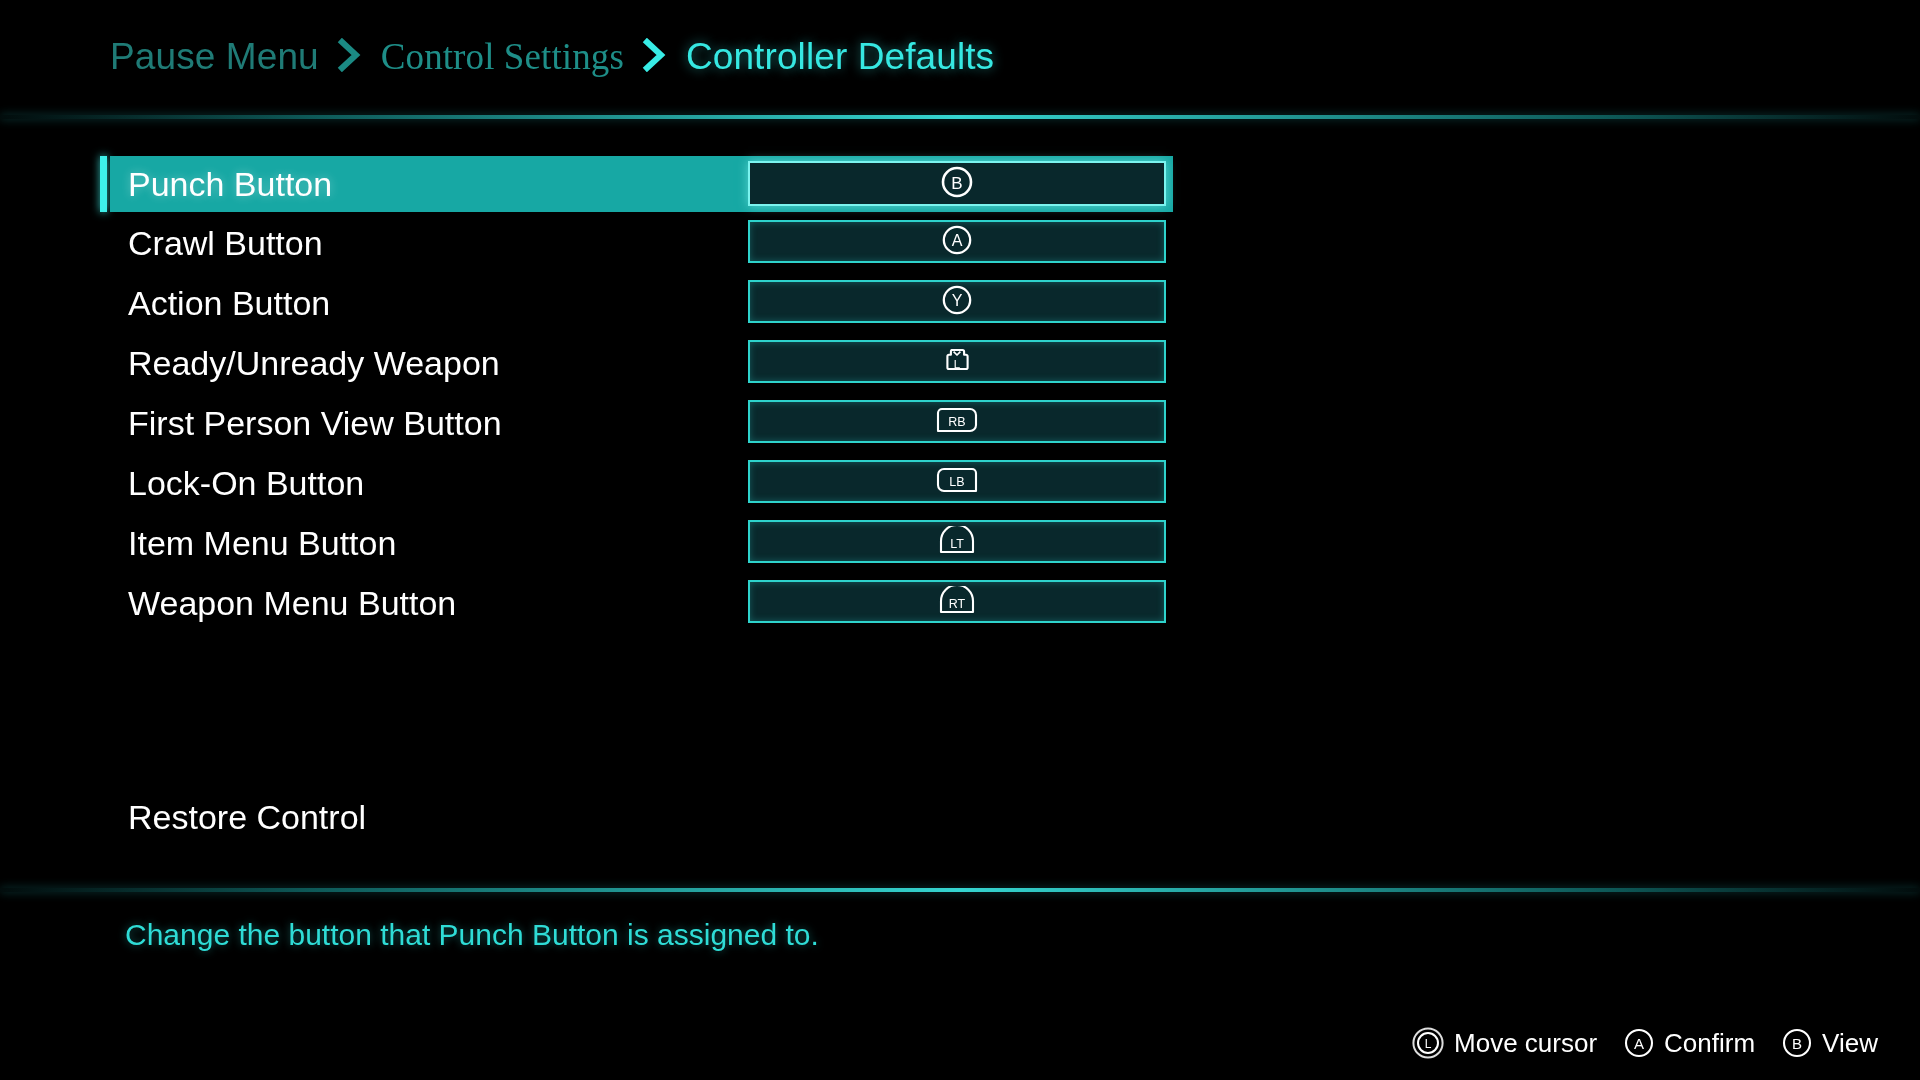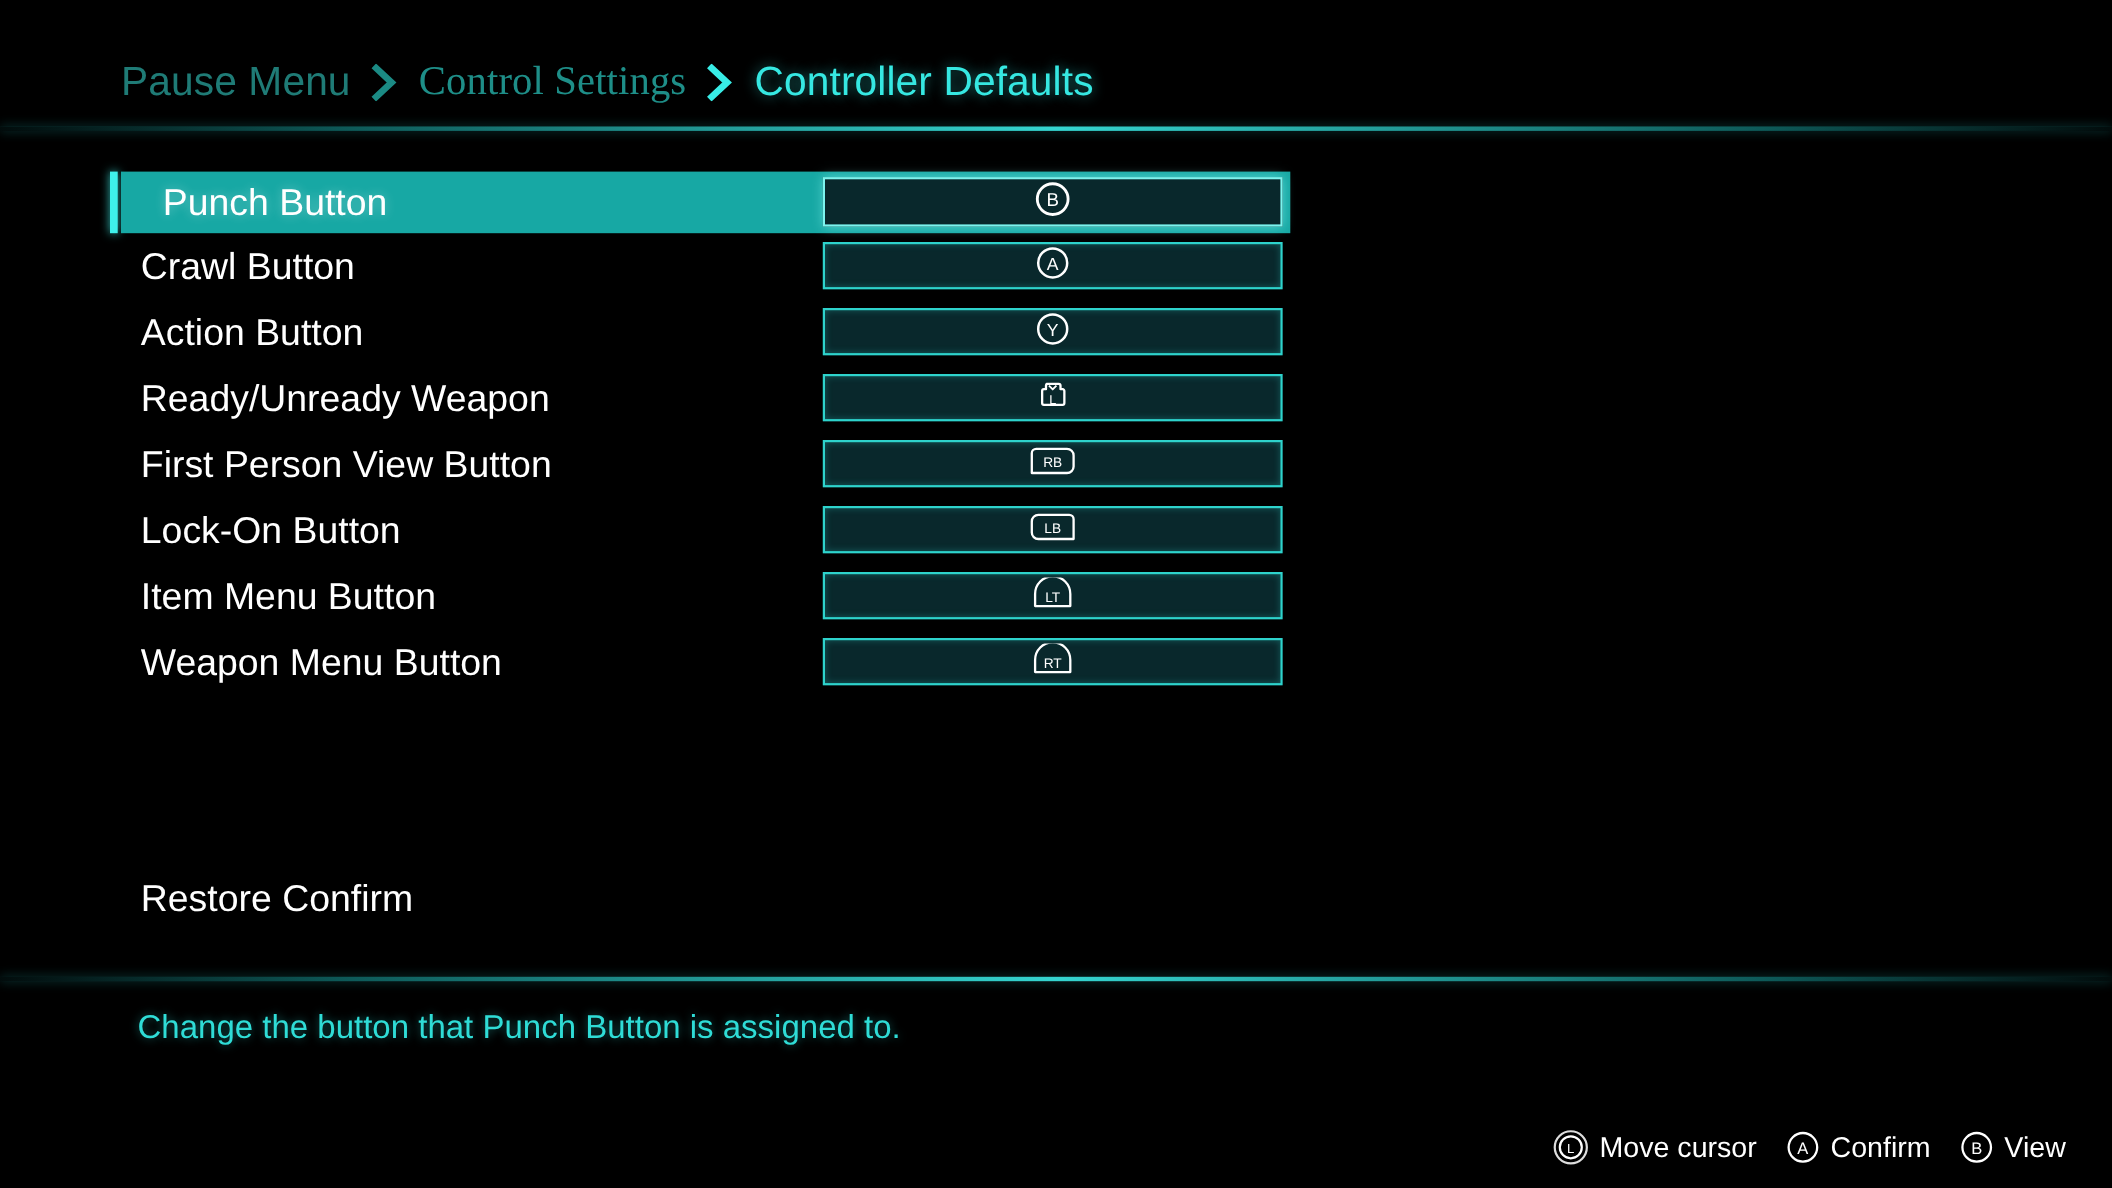--- a/index.html
+++ b/index.html
@@ -6,21 +6,21 @@
   html,body{ background:#000; }
   body{
     width:1920px; height:1080px; position:relative; overflow:hidden;
     font-family:"Liberation Sans", sans-serif; color:#fff;
     -webkit-font-smoothing:antialiased;
   }
 
   
   #breadcrumb{
     position:absolute; left:110px; top:38px; height:54px;
-    display:flex; align-items:flex-end; gap:18px; white-space:nowrap;
+    display:flex; align-items:flex-start; gap:18px; white-space:nowrap;
   }
   .crumb{ font-size:37px; letter-spacing:.1px; line-height:1; }
   .crumb.lvl0{ color:#1f7b76; }
   .crumb.lvl1{ color:#1e8e88;font-family:Liberation Serif, serif; }
   .crumb.lvl2{ color:#36e8e2; text-shadow:0 0 12px rgba(54,232,226,.55); }
   .chev{ display:inline-block; line-height:0; }
   .chev svg{ display:block; }
 
   
   .rule{
@@ -47,21 +47,21 @@
     padding-left:28px; white-space:nowrap;
   }
   .row-value{
     position:absolute; left:648px; top:2px; width:418px; height:43px;
     background:#09282c; border:2px solid #2ed3cc;
     display:flex; align-items:center; justify-content:center;
     box-shadow:0 0 7px rgba(46,211,204,.30) inset;
   }
 
   
-  .row.selected{ height:56px; margin-bottom:6px;padding-left:20px; }
+  .row.selected{ height:56px; margin-bottom:6px; }
   .row.selected .hl{
     position:absolute; left:10px; top:0; width:1063px; height:56px;
     background:#17a8a4;
   }
   .row.selected .accent{
     position:absolute; left:0; top:0; width:7px; height:56px;
     background:#3ef0ea; box-shadow:0 0 9px rgba(62,240,234,.8);
   }
   .row.selected .row-label{
     position:relative; z-index:2; padding-left:28px;
@@ -216,21 +216,21 @@
         <svg width="38" height="28" viewBox="0 0 38 28">
           <path d="M3 26 v-11 a16 16 0 0 1 32 0 v11 z" fill="none" stroke="#ffffff" stroke-width="2.1" stroke-linejoin="round"></path>
           <text x="19" y="22" text-anchor="middle" font-family="Liberation Sans, sans-serif" font-size="12.5" fill="#ffffff">RT</text>
         </svg>
       </span>
     </div>
   </div>
 
 </div>
 
-<div id="restore-defaults">Restore Confirm</div>
+<div id="restore-defaults">Restore Control</div>
 
 <div class="rule" id="rule-bottom"></div>
 
 <div id="help-text">Change the button that Punch Button is assigned to.</div>
 
 <div id="hints">
 
   <div class="hint">
     <span class="hint-icon">
       <svg width="34" height="34" viewBox="0 0 34 34">

